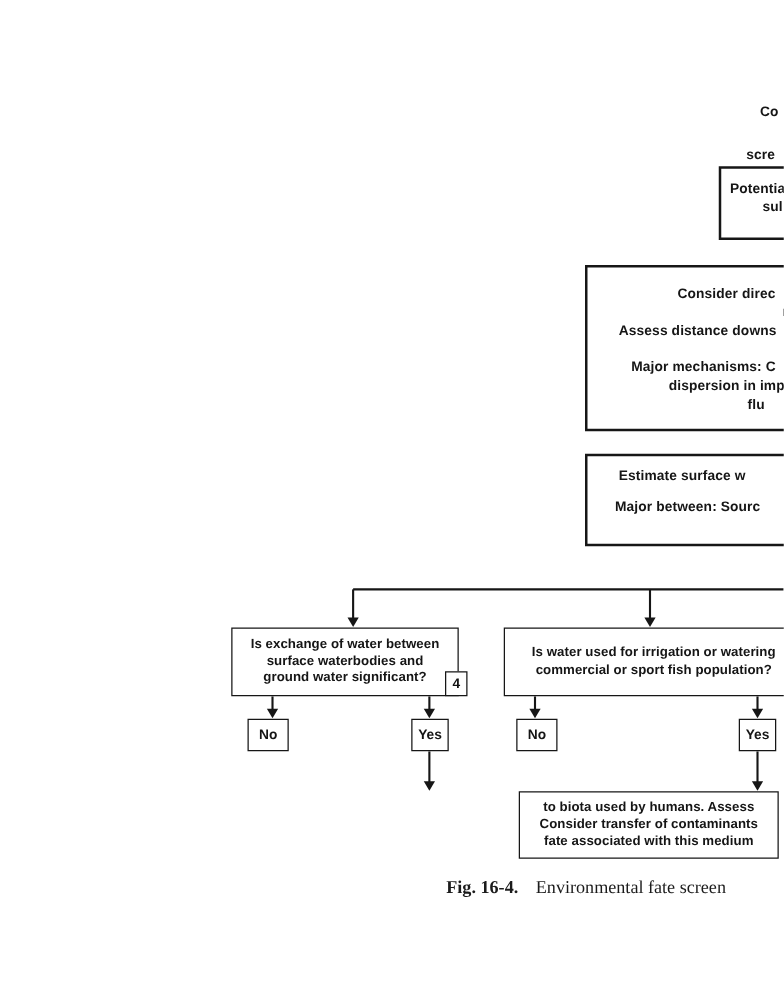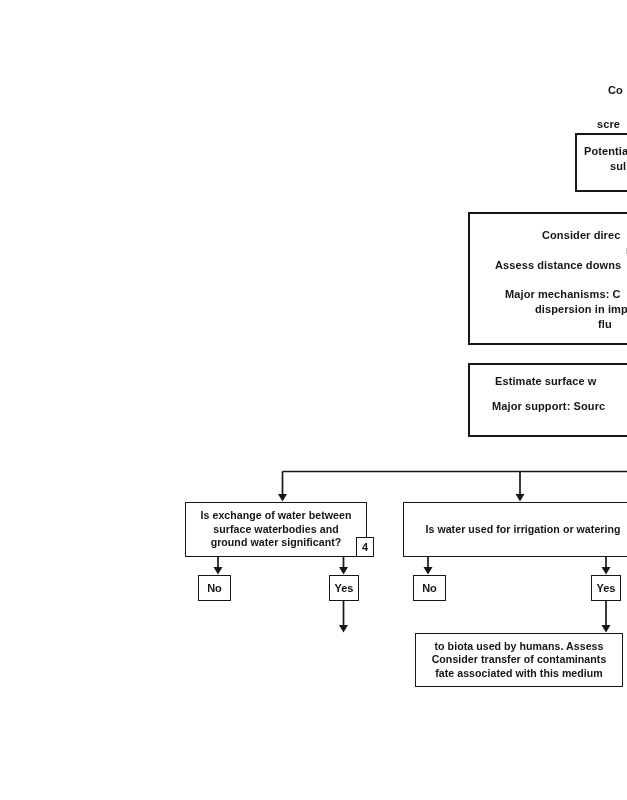--- a/index.html
+++ b/index.html
@@ -60,21 +60,21 @@
   <div class="box thick" style="left:468px;top:212px;width:300px;height:133px;"></div>
   <div class="frag" style="left:542px;top:229px;">Consider direc</div>
   <div class="frag" style="left:580px;top:244px;margin-left:46px;">migrat</div>
   <div class="frag" style="left:495px;top:259px;">Assess distance downs</div>
   <div class="frag" style="left:505px;top:288px;">Major mechanisms: C</div>
   <div class="frag" style="left:535px;top:303px;">dispersion in imp</div>
   <div class="frag" style="left:598px;top:318px;">flu</div>
 
   <div class="box thick" style="left:468px;top:363px;width:300px;height:74px;"></div>
   <div class="frag" style="left:495px;top:375px;">Estimate surface w</div>
-  <div class="frag" style="left:492px;top:400px;">Major support: Sourc</div>
+  <div class="frag" style="left:492px;top:400px;">Major between: Sourc</div>
 
   <svg class="connectors" width="627" height="800" viewBox="0 0 627 800">
     <g stroke="#161616" stroke-width="1.7" fill="none">
       <line x1="282.5" y1="471.5" x2="627" y2="471.5"></line>
       <line x1="282.5" y1="471.5" x2="282.5" y2="495"></line>
       <line x1="520" y1="471.5" x2="520" y2="495"></line>
       <line x1="218" y1="557" x2="218" y2="568"></line>
       <line x1="343.5" y1="557" x2="343.5" y2="568"></line>
       <line x1="428" y1="557" x2="428" y2="568"></line>
       <line x1="606" y1="557" x2="606" y2="568"></line>
@@ -95,27 +95,31 @@
 
   <div class="box center-text" style="left:185px;top:502px;width:182px;height:55px;">
     <div>Is exchange of water between</div>
     <div>surface waterbodies and</div>
     <div>ground water significant?</div>
   </div>
   <div class="note-num" style="left:356px;top:537px;width:18px;height:20px;">4</div>
 
   <div class="box center-text" style="left:403px;top:502px;width:240px;height:55px;">
     <div>Is water used for irrigation or watering</div>
+    <div>commercial or sport fish population?</div>
   </div>
 
   <div class="box small-label" style="left:198px;top:575px;width:33px;height:26px;">No</div>
   <div class="box small-label" style="left:329px;top:575px;width:30px;height:26px;">Yes</div>
   <div class="box small-label" style="left:413px;top:575px;width:33px;height:26px;">No</div>
   <div class="box small-label" style="left:591px;top:575px;width:30px;height:26px;">Yes</div>
 
   <div class="box center-text" style="left:415px;top:633px;width:208px;height:54px;">
     <div>to biota used by humans.  Assess</div>
     <div>Consider transfer of contaminants</div>
     <div>fate associated with this medium</div>
   </div>
 
+  <div class="caption" style="left:357px;top:702px;">
+    <b>Fig. 16-4.</b><span>Environmental fate screen</span>
+  </div>
 
 </div>
 
 </body></html>

